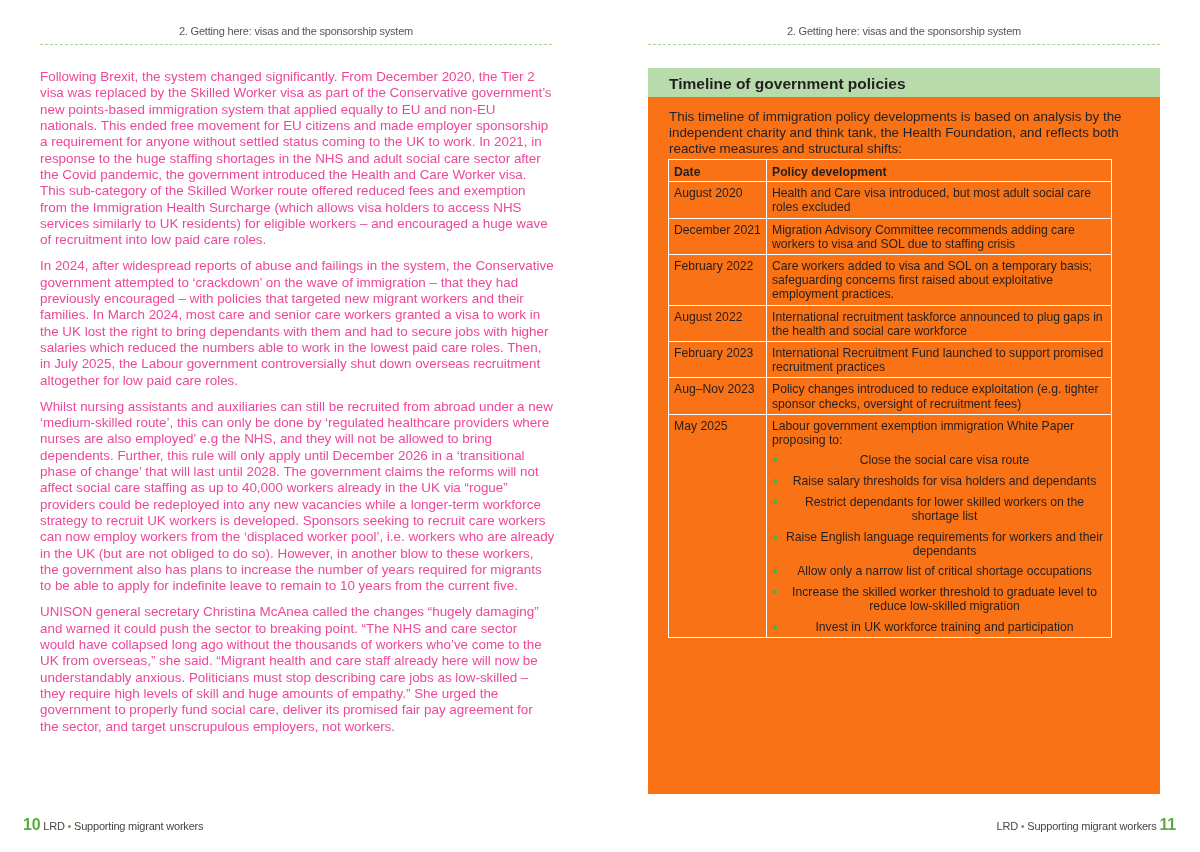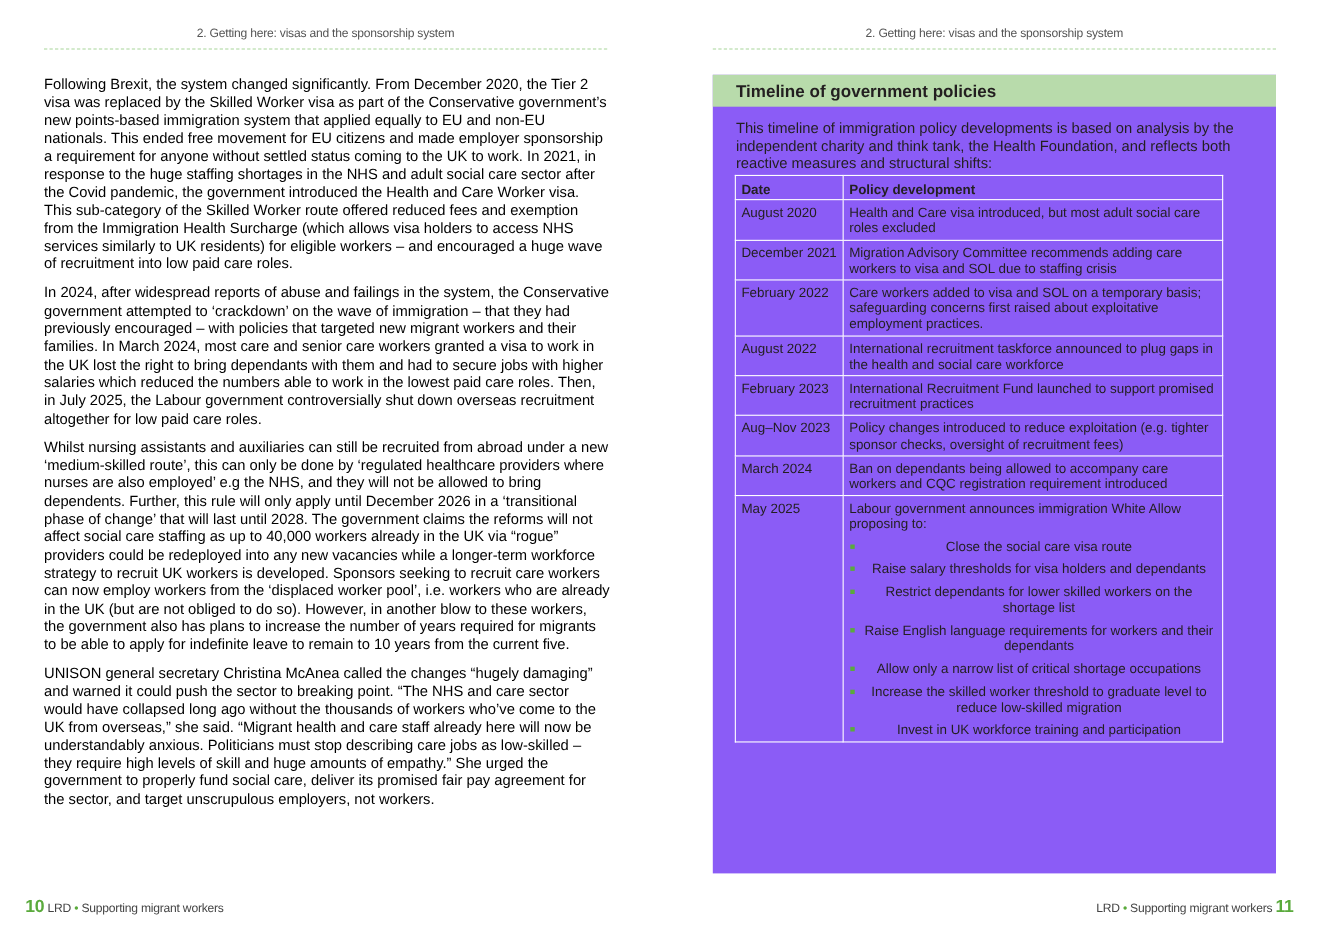--- a/index.html
+++ b/index.html
@@ -21,36 +21,36 @@
   }
   .page-right .running-head { left: 48px; }
   .head-rule {
     position: absolute; top: 44px; left: 40px; width: 512px; height: 0;
     border-top: 1px dashed #a7d59a;
   }
   .page-right .head-rule { left: 48px; }
 
   .body-text {
     position: absolute; top: 69px; left: 40px; width: 515px;
-    font-size: 13.4px; line-height: 16.35px; color: #000000;
+    font-size: 13.4px; line-height: 16.35px; color: #ec4899;
   }
   .body-text p { margin: 0 0 9.5px 0; }
 
   .footer {
     position: absolute; top: 816px; font-size: 11px; color: #444;
     letter-spacing: -0.2px;
   }
   .footer .num { color: #5aaa3c; font-weight: bold; font-size: 16px; }
   .footer .dot { color: #5aaa3c; }
   .footer-left { left: 23px; }
   .footer-right { right: 24px; }
 
   .timeline-box {
     position: absolute; top: 68px; left: 48px; width: 512px; height: 726px;
-    background: #8b5cf6;
+    background: #f97316;
   }
   .timeline-head {
     height: 29px; background: #b8dbab;
     padding-left: 21px; box-sizing: border-box;
     font-weight: bold; font-size: 15.5px; line-height: 31px; color: #231f20;
   }
   .timeline-intro {
     margin: 12px 18px 0 21px; font-size: 13.4px; line-height: 16px;
   }
   table.timeline {
@@ -129,27 +129,23 @@
           </tr>
           <tr>
             <td class="date">February 2023</td>
             <td>International Recruitment Fund launched to support promised recruitment practices</td>
           </tr>
           <tr>
             <td class="date">Aug–Nov 2023</td>
             <td>Policy changes introduced to reduce exploitation (e.g. tighter sponsor checks, oversight of recruitment fees)</td>
           </tr>
           <tr>
-            <td class="date">March 2024</td>
-            <td>Ban on dependants being allowed to accompany care workers and CQC registration requirement introduced</td>
-          </tr>
-          <tr>
           <td class="date"><span>May 2025</span></td>
           <td>
-            <div>Labour government announces immigration White Allow proposing to:</div>
+            <div>Labour government exemption immigration White Paper proposing to:</div>
             <ul class="bullets">
               <li>Close the social care visa route</li>
               <li>Raise salary thresholds for visa holders and dependants</li>
               <li>Restrict dependants for lower skilled workers on the shortage list</li>
               <li>Raise English language requirements for workers and their dependants</li>
               <li>Allow only a narrow list of critical shortage occupations</li>
               <li>Increase the skilled worker threshold to graduate level to reduce low-skilled migration</li>
               <li>Invest in UK workforce training and participation</li>
             </ul>
           </td>

